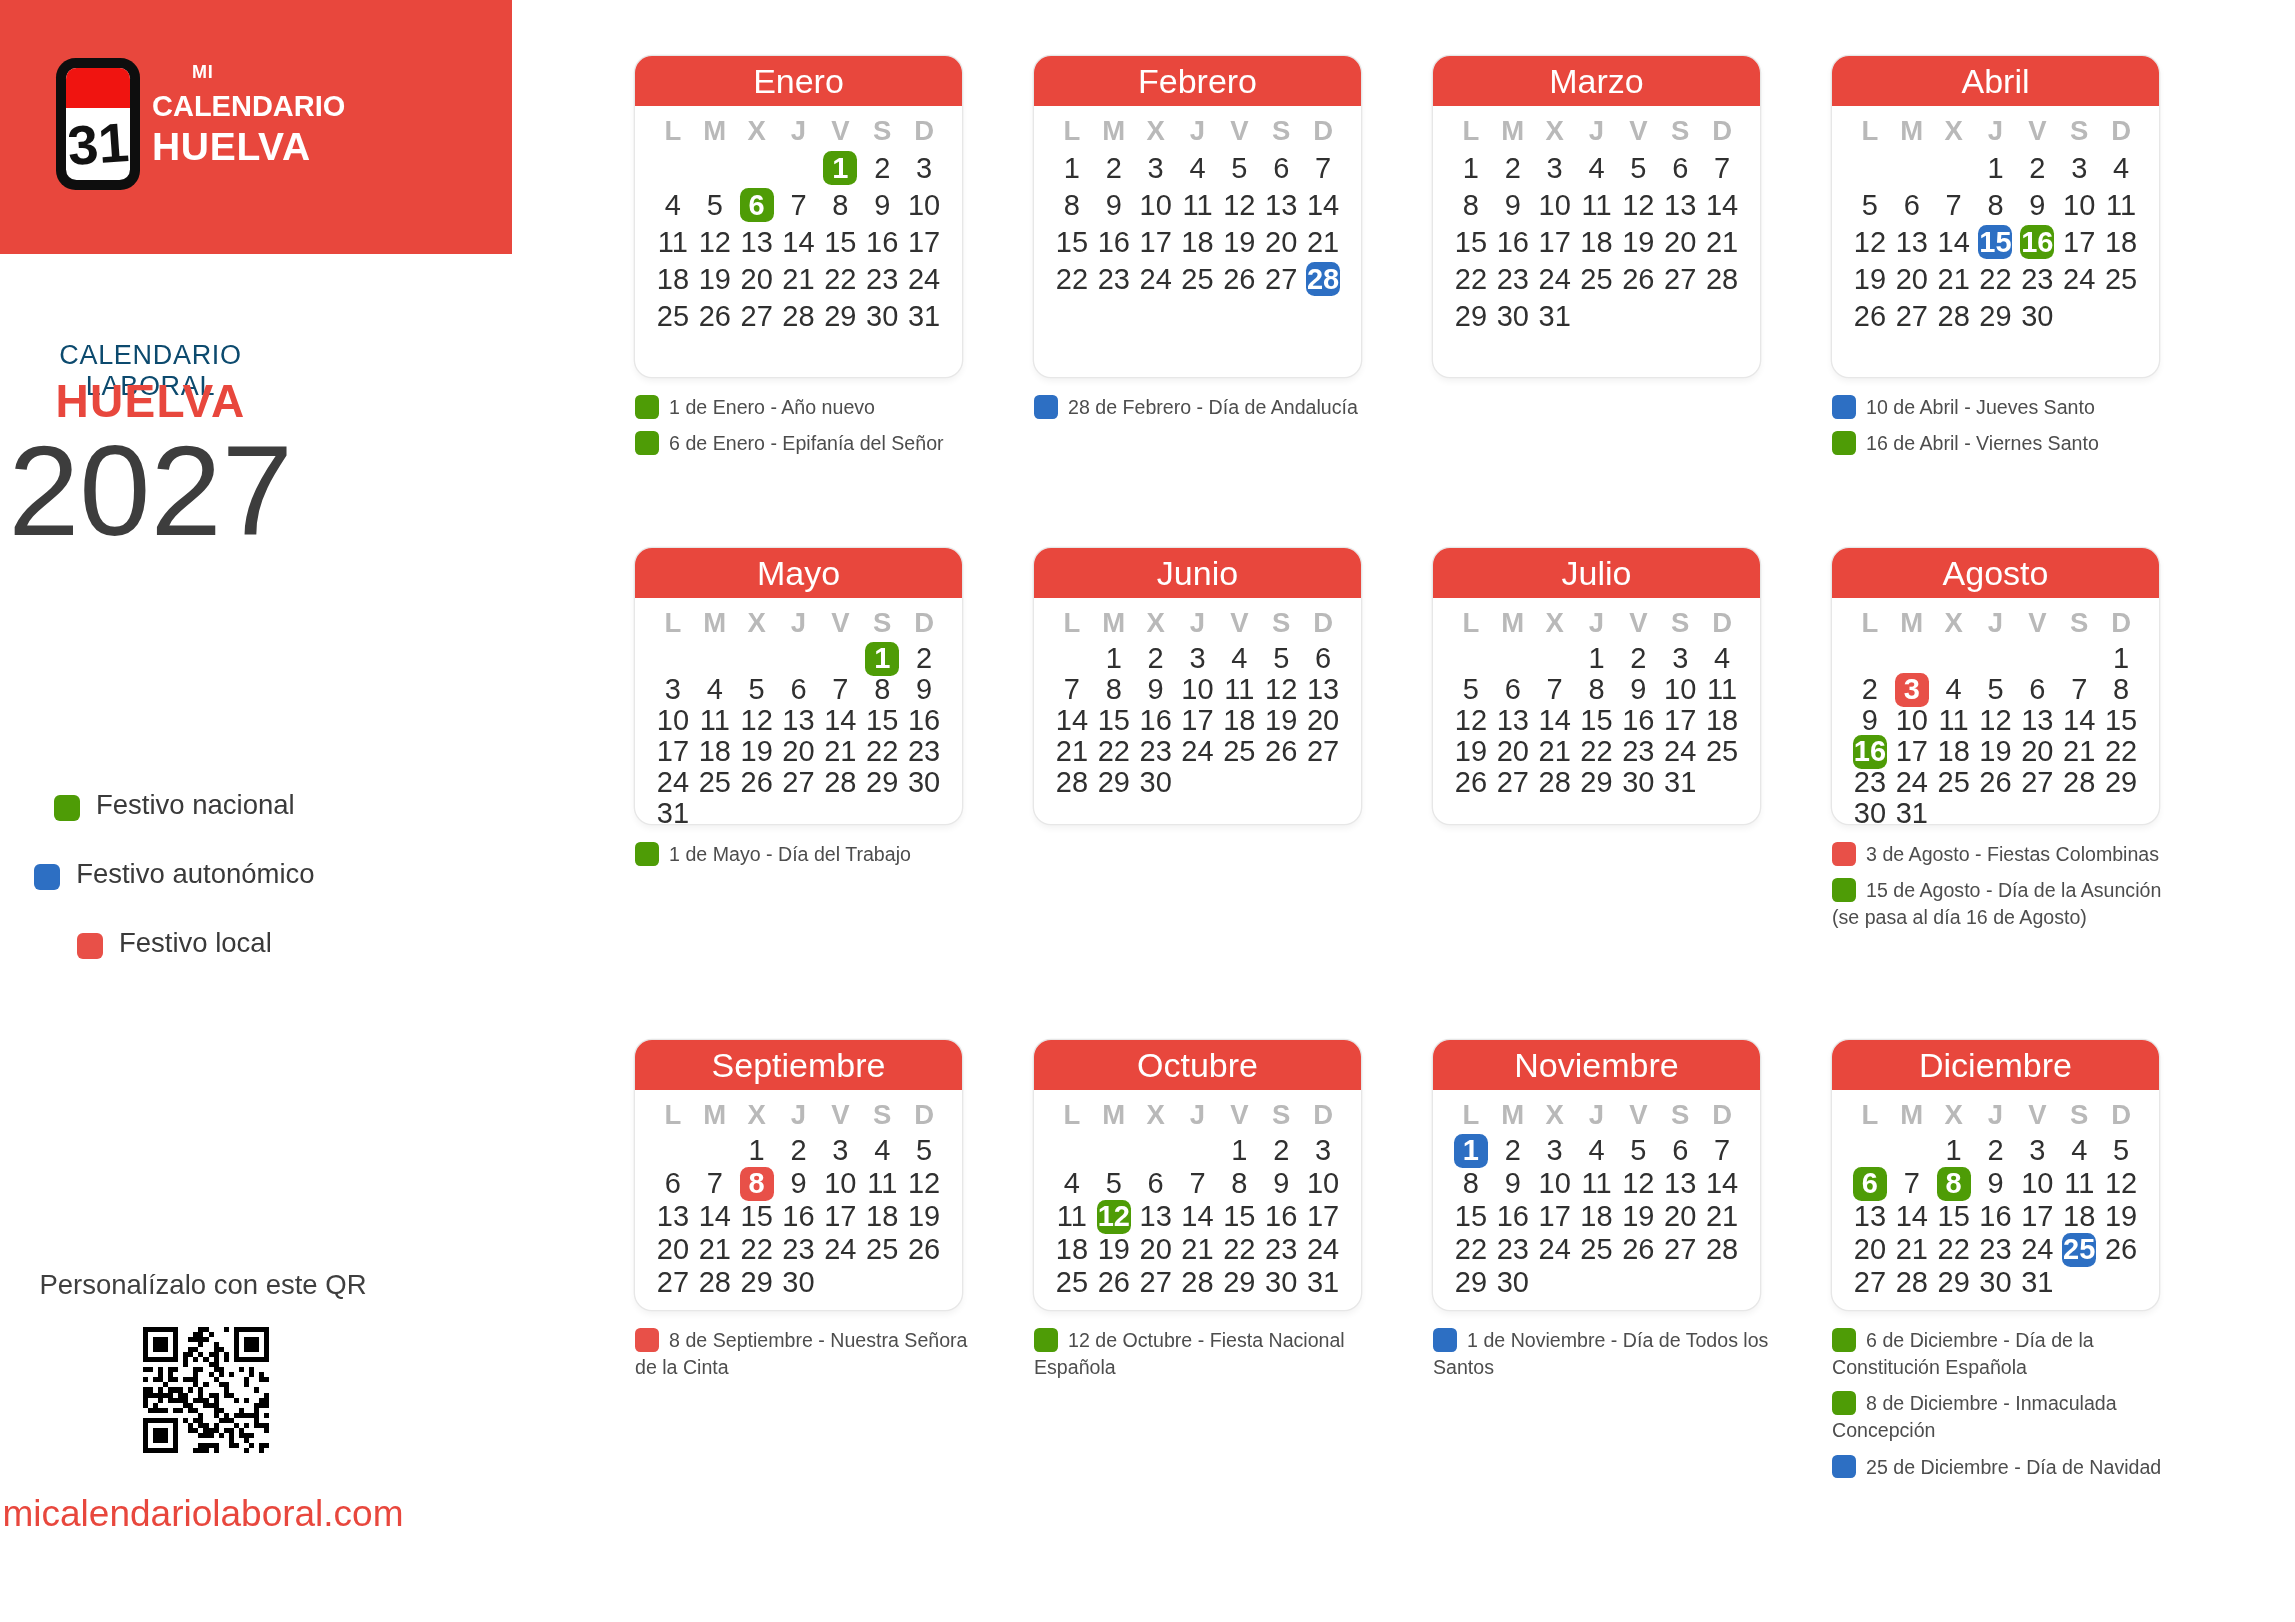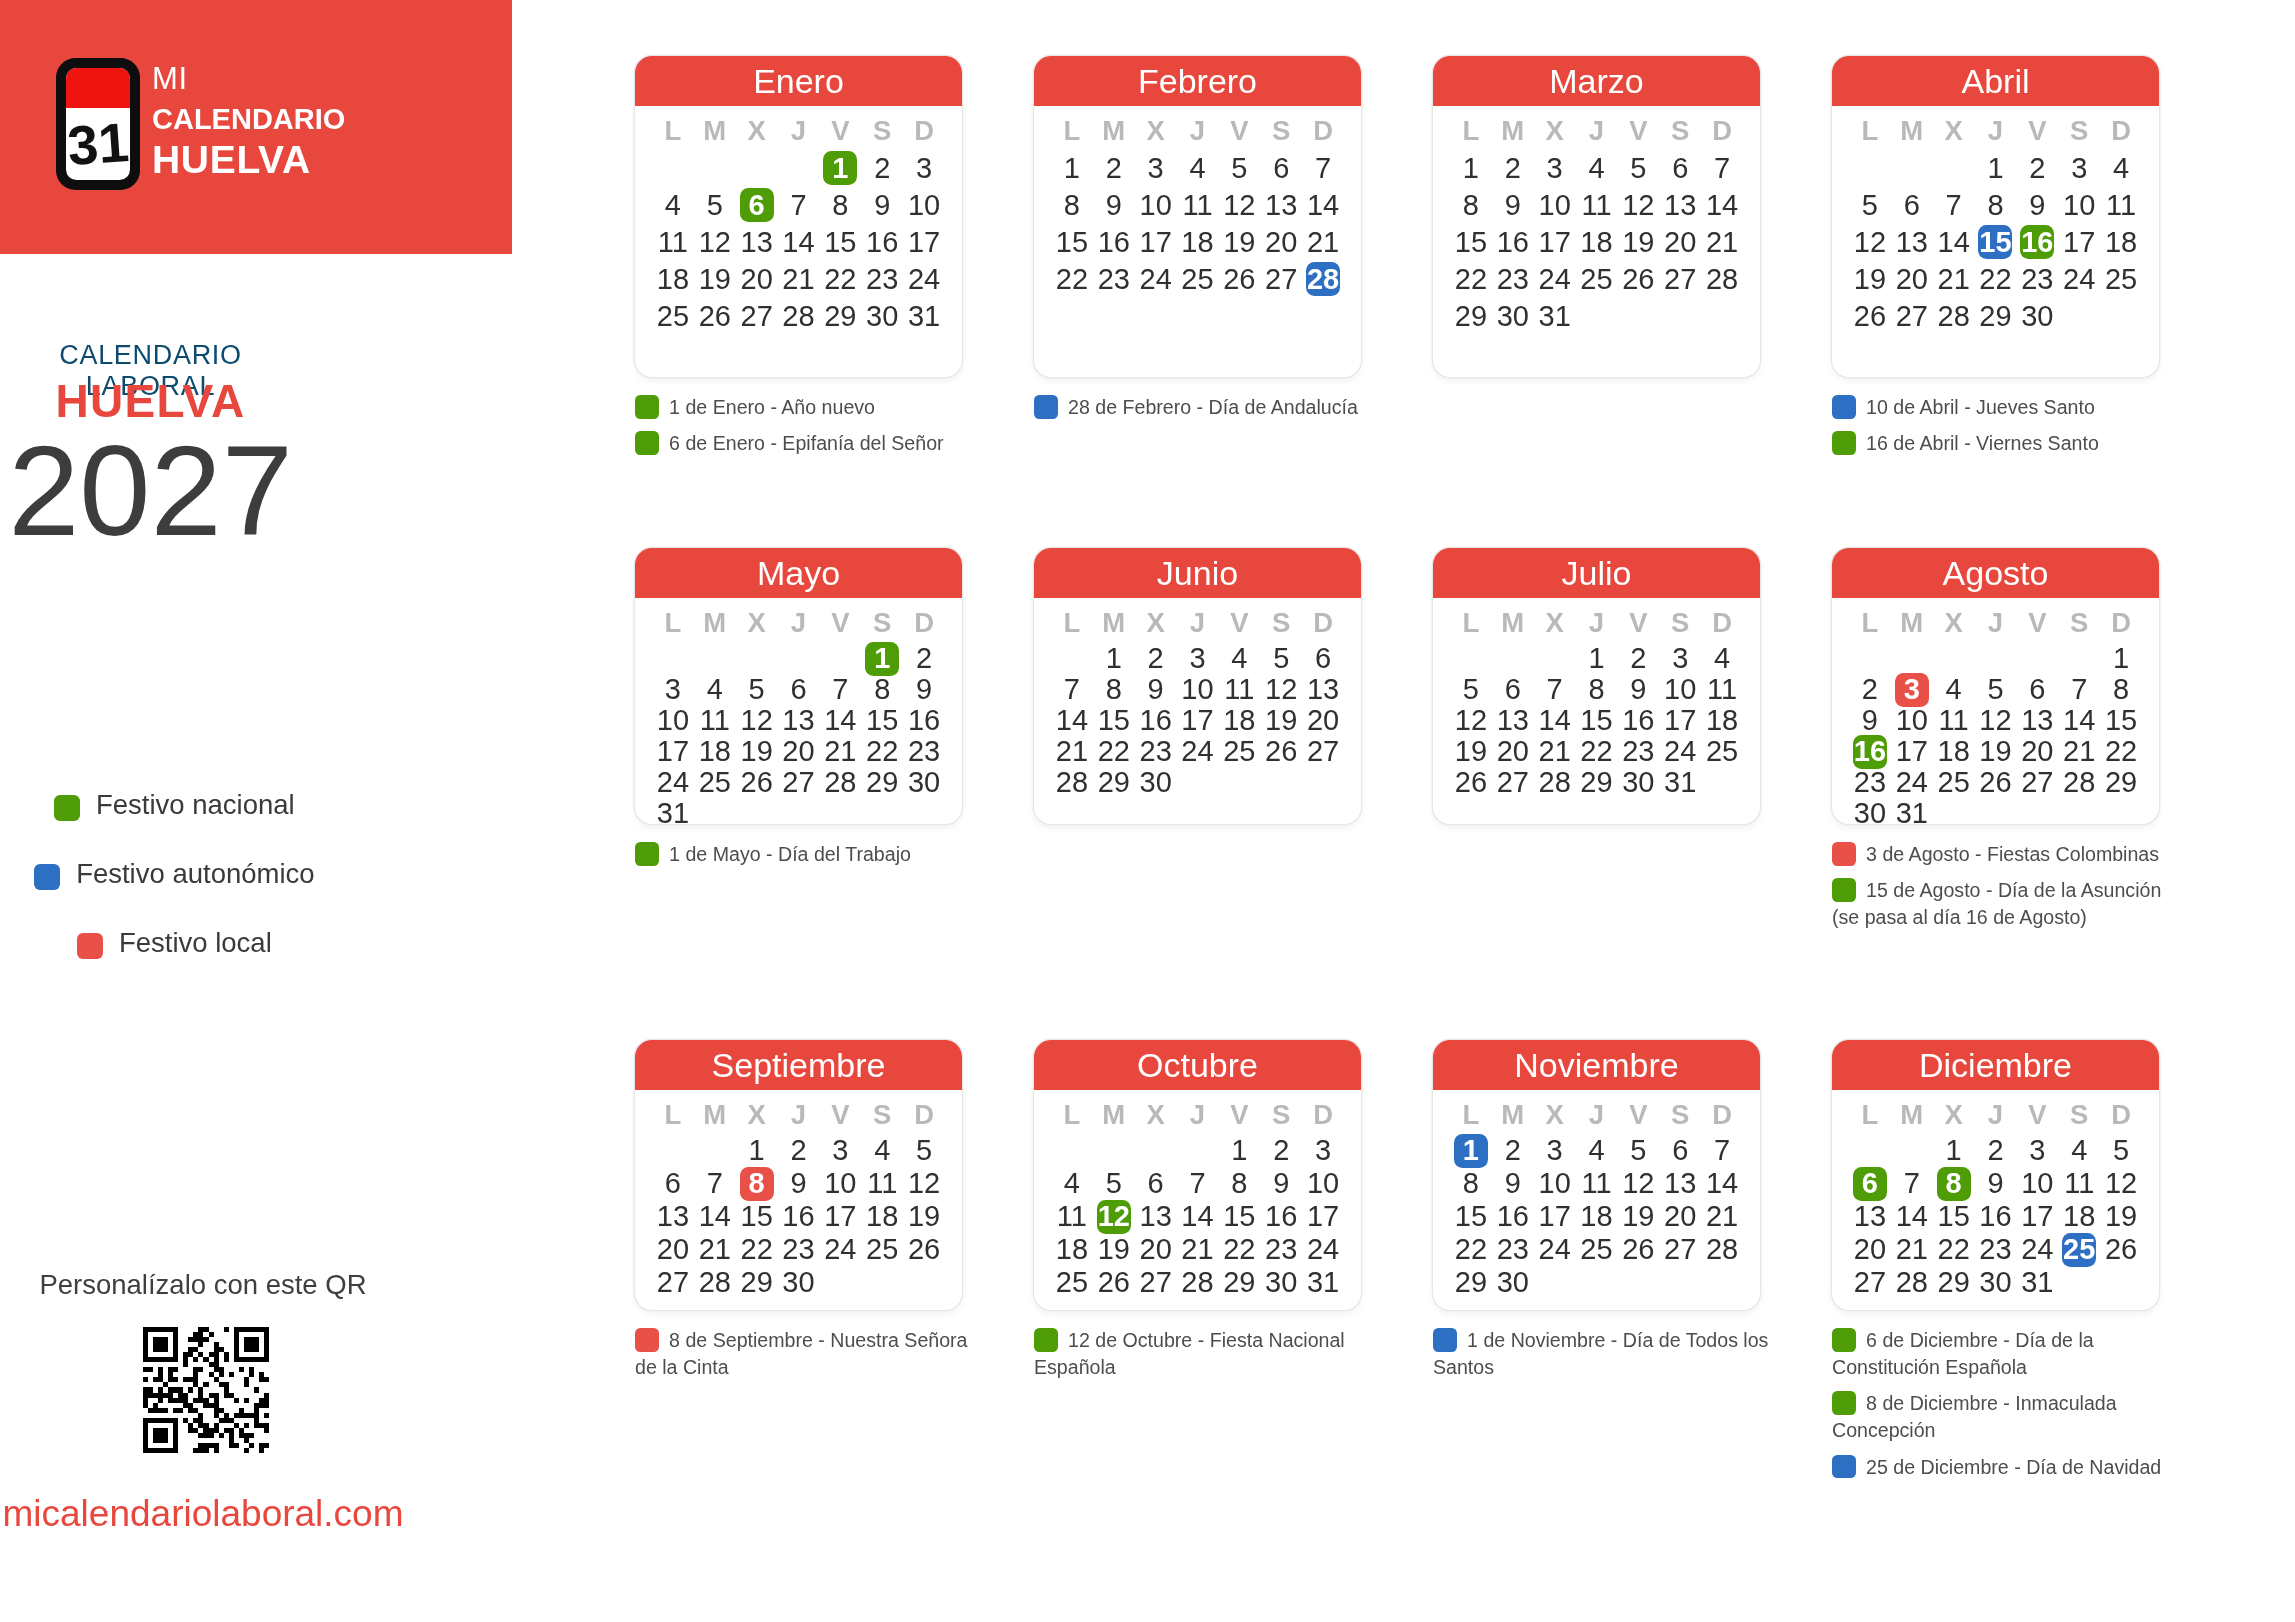--- a/index.html
+++ b/index.html
@@ -7,21 +7,21 @@
   .canvas{position:relative;width:2295px;height:1622px;background:#ffffff;overflow:hidden;}
 
   
   .banner{position:absolute;left:0;top:0;width:512px;height:254px;background:#e8473d;}
   .logo{position:absolute;left:56px;top:58px;width:84px;height:132px;background:#0e0e0e;border-radius:19.6px;}
   .logo-inner{position:absolute;left:9.8px;top:9.8px;right:9.8px;bottom:9.8px;background:#ffffff;border-radius:10.5px;overflow:hidden;}
   .logo-top{position:absolute;left:0;top:0;right:0;height:36%;background:#f01410;}
   .logo-num{position:absolute;left:0;right:0;top:36%;bottom:0;display:flex;align-items:center;justify-content:center;
             font-size:55px;font-weight:700;color:#121212;transform:rotate(-4deg);}
   .brand-text{position:absolute;left:152px;top:63px;color:#ffffff;line-height:1;}
-  .brand-line1{font-size:31px;font-weight:400;letter-spacing:0.7px;}
+  .brand-line1{font-size:18px;font-weight:700;letter-spacing:0.7px;margin-left:40px;}
   .brand-line2{font-size:29px;font-weight:700;letter-spacing:0px;margin-top:10.5px;}
   .brand-line3{font-size:39px;font-weight:700;letter-spacing:0.7px;margin-top:6.5px;}
 
   
   .left-col{position:absolute;left:0;top:0;width:301px;text-align:center;}
   .poster-title{position:absolute;left:0;width:301px;top:340px;font-size:27px;color:#0c4a6e;letter-spacing:0.7px;}
   .province{position:absolute;left:0;width:301px;top:374px;font-size:46px;font-weight:700;color:#e8473d;letter-spacing:1.3px;}
   .year{position:absolute;left:0;width:301px;top:427px;font-size:128px;font-weight:400;color:#3d3d3d;line-height:1;}
 
   .legend{position:absolute;left:0;width:301px;top:789px;}

